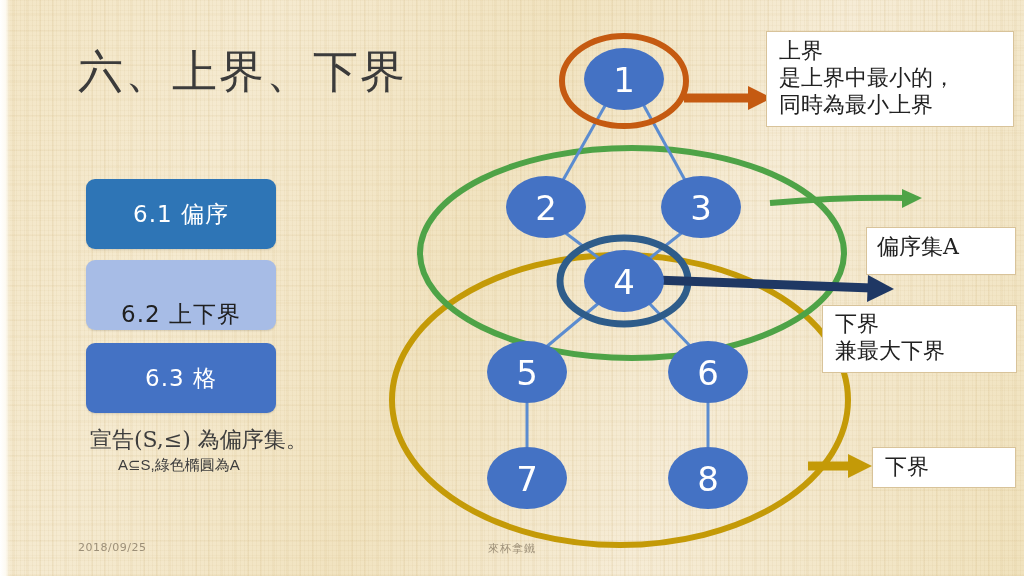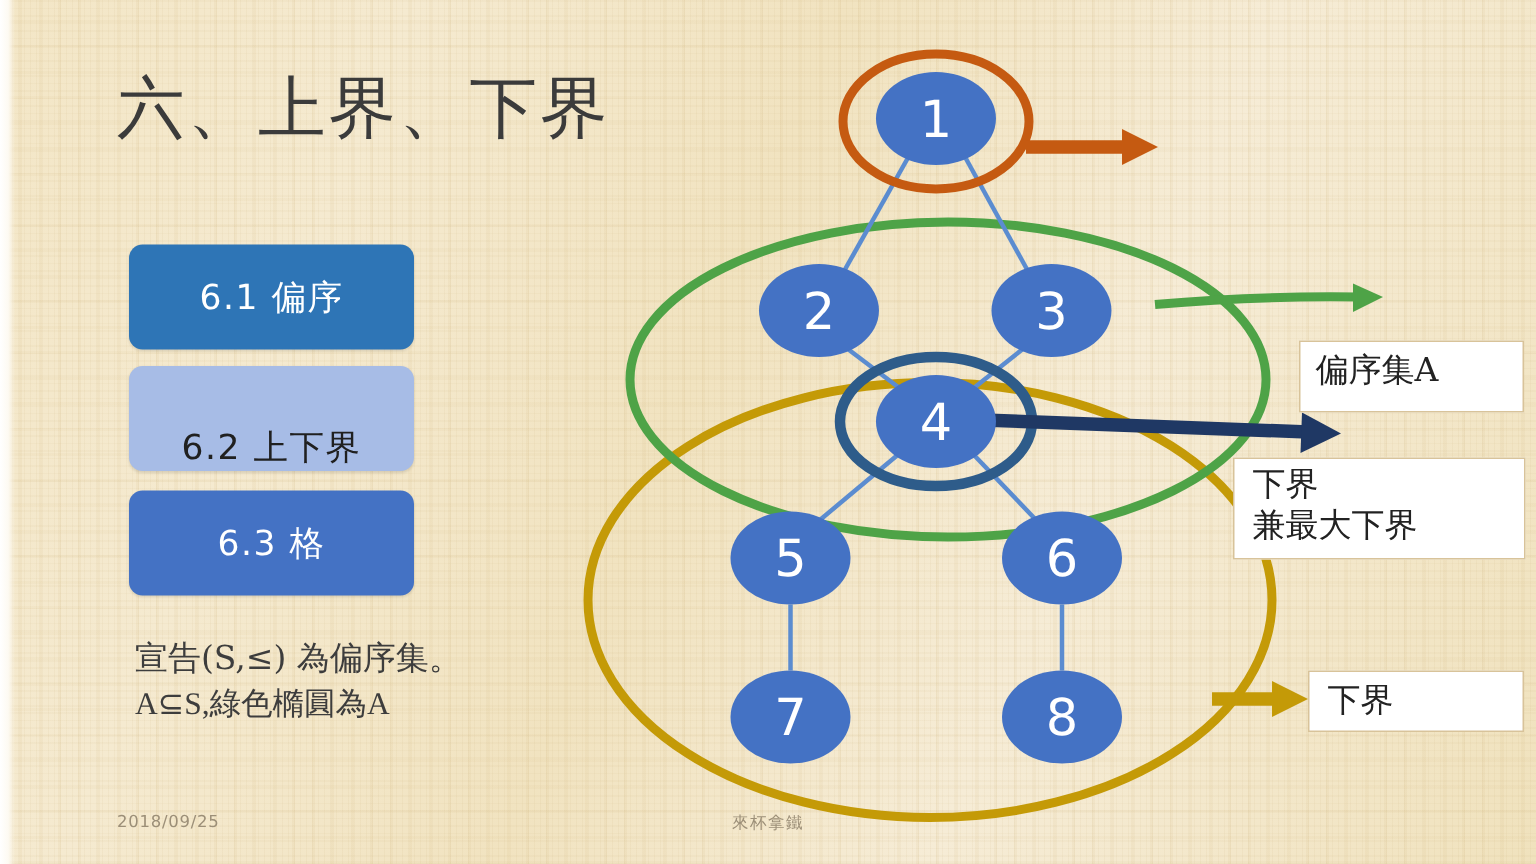--- a/index.html
+++ b/index.html
@@ -31,32 +31,33 @@
     font-family:"DejaVu Serif","Liberation Serif",serif;
     letter-spacing:2px;white-space:nowrap;
   }
 
   
   .navbtn{
     position:absolute;left:86px;width:190px;height:70px;border-radius:9px;
     display:flex;align-items:center;justify-content:center;
     font-size:23px;letter-spacing:1px;
     box-shadow:0 1px 2px rgba(0,0,0,.12);
+    margin-top:16px;
   }
   .navbtn.b1{top:163px;background:#2E75B6;color:#ffffff;}
   .navbtn.b2{top:244px;background:#A7BCE6;color:#202020;align-items:flex-end;}
   .navbtn.b3{top:327px;background:#4472C4;color:#ffffff;}
 
   
   .caption{
     position:absolute;left:90px;top:425px;width:300px;
     font-size:22px;line-height:1.38;color:#3d3d3d;
     font-family:"DejaVu Serif","Liberation Serif",serif;
   }
-  .caption .l2{font-family:Liberation Serif, serif;font-size:21px;}
+  .caption .l2{font-family:Liberation Sans, sans-serif;font-size:15px;margin-left:28px;}
 
   
   .footer-date{position:absolute;left:78px;top:541px;font-size:11px;color:#9c8f78;letter-spacing:.5px;}
   .footer-center{position:absolute;left:0;top:541px;width:1024px;text-align:center;font-size:11px;color:#9c8f78;letter-spacing:1px;}
 
   
   #diagram{position:absolute;left:0;top:0;width:1024px;height:576px;}
   .nodelabel{
     font-family:"DejaVu Sans","Liberation Sans",sans-serif;
     font-size:34px;fill:#ffffff;text-anchor:middle;dominant-baseline:central;
@@ -159,20 +160,25 @@
   </div>
   <div class="navbtn b3">
     <span>6.3 格</span>
   </div>
 
   <div class="caption">
     <div class="l1">宣告(S,≤) 為偏序集。</div>
     <div class="l2">A⊆S,綠色橢圓為A</div>
   </div>
 
+  <div class="callout" id="co-upper">
+    <div class="line">上界</div>
+    <div class="line">是上界中最小的，</div>
+    <div class="line">同時為最小上界</div>
+  </div>
 
   <div class="callout" id="co-poset">
     <div class="line">偏序集A</div>
   </div>
 
   <div class="callout" id="co-lower">
     <div class="line">下界</div>
     <div class="line">兼最大下界</div>
   </div>
 

